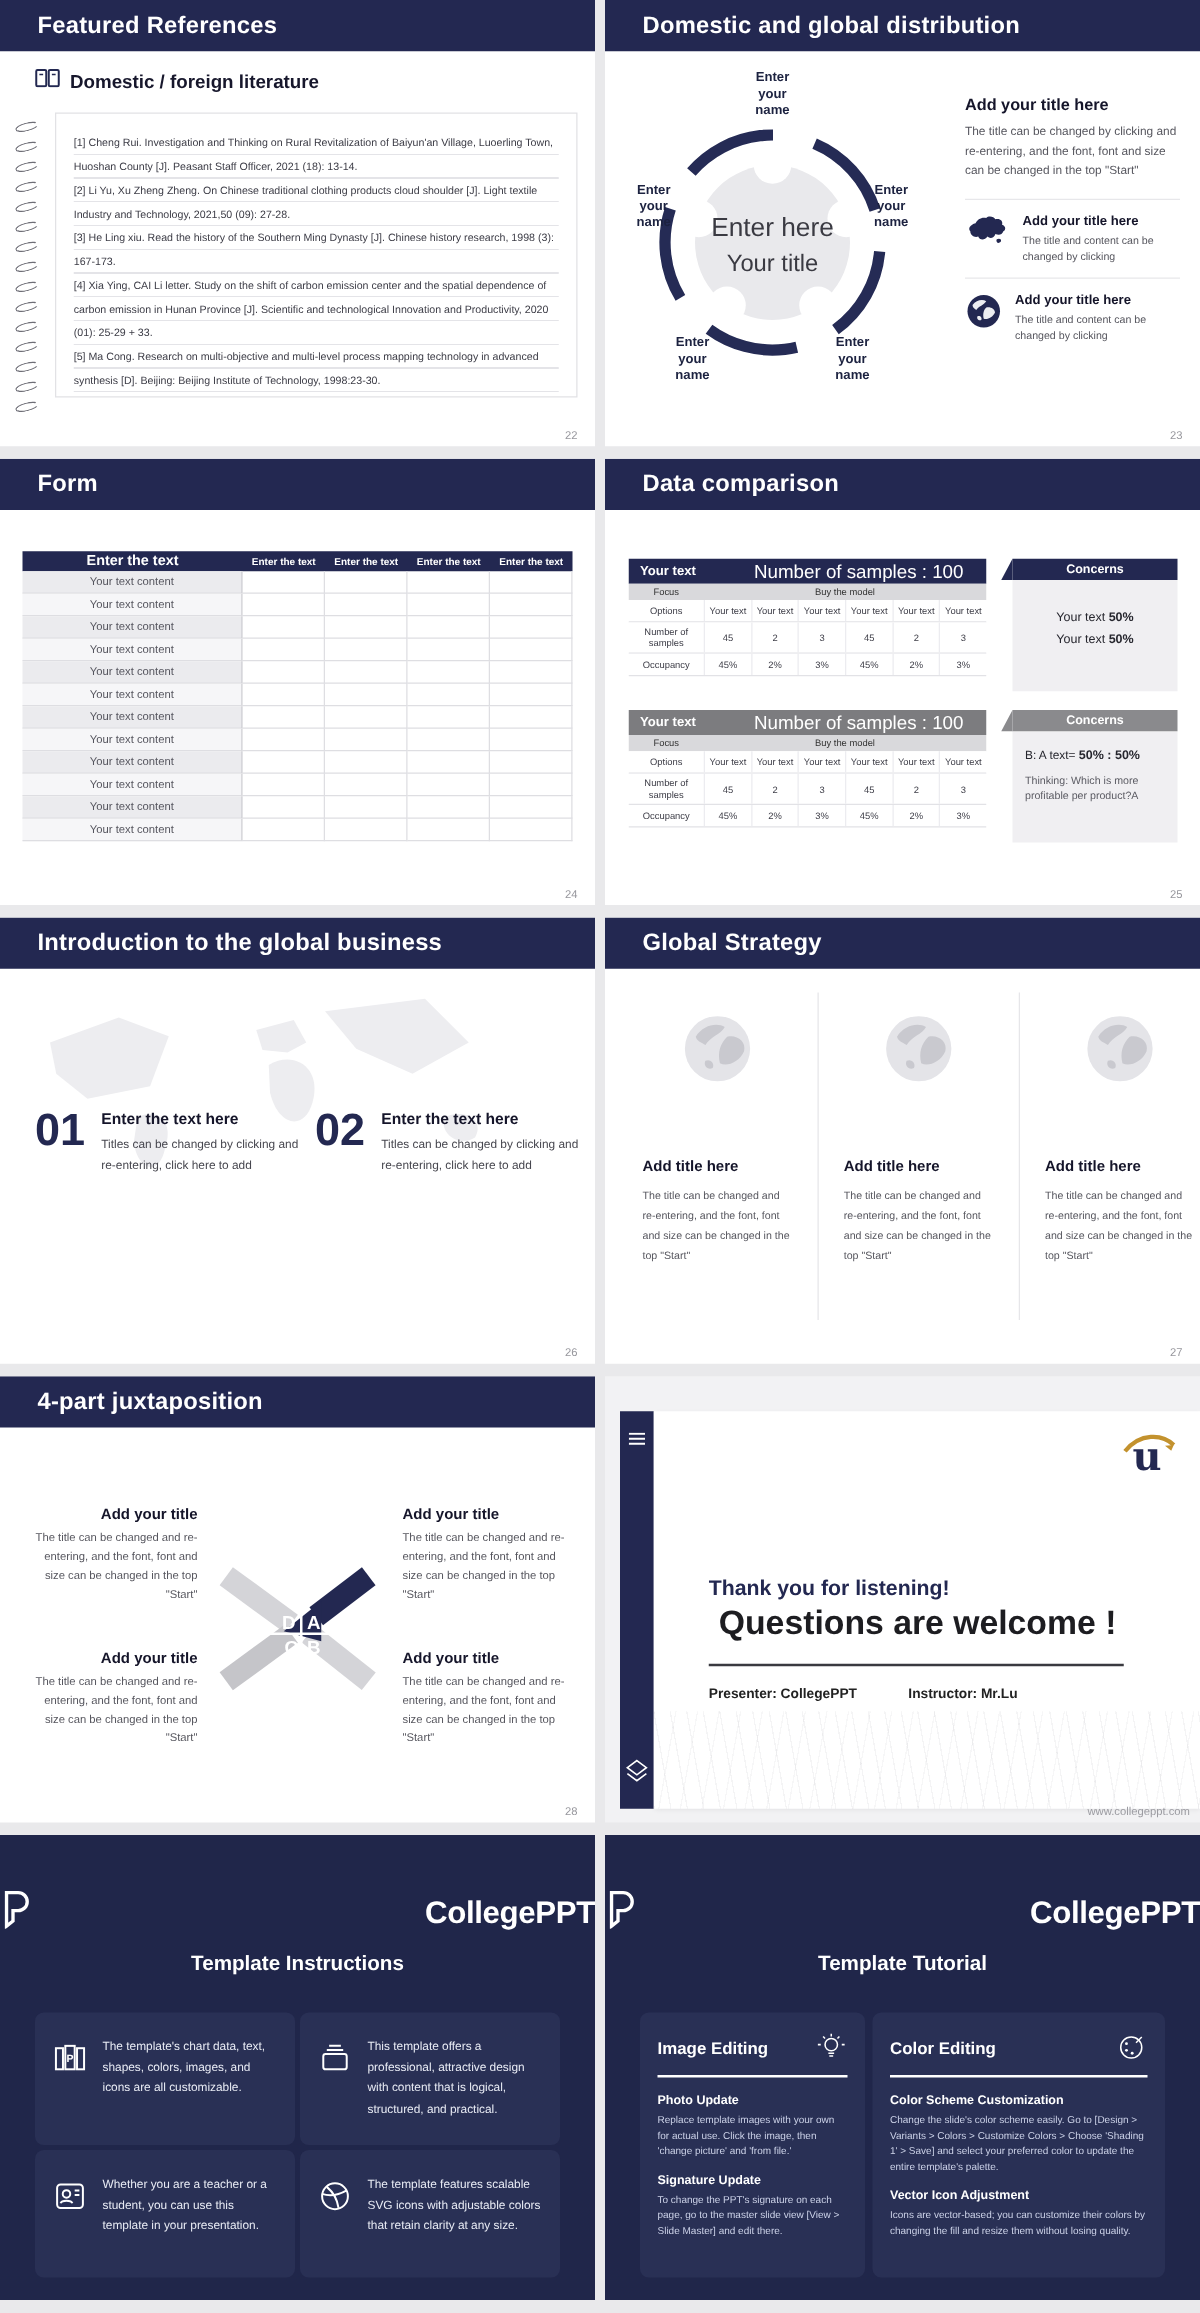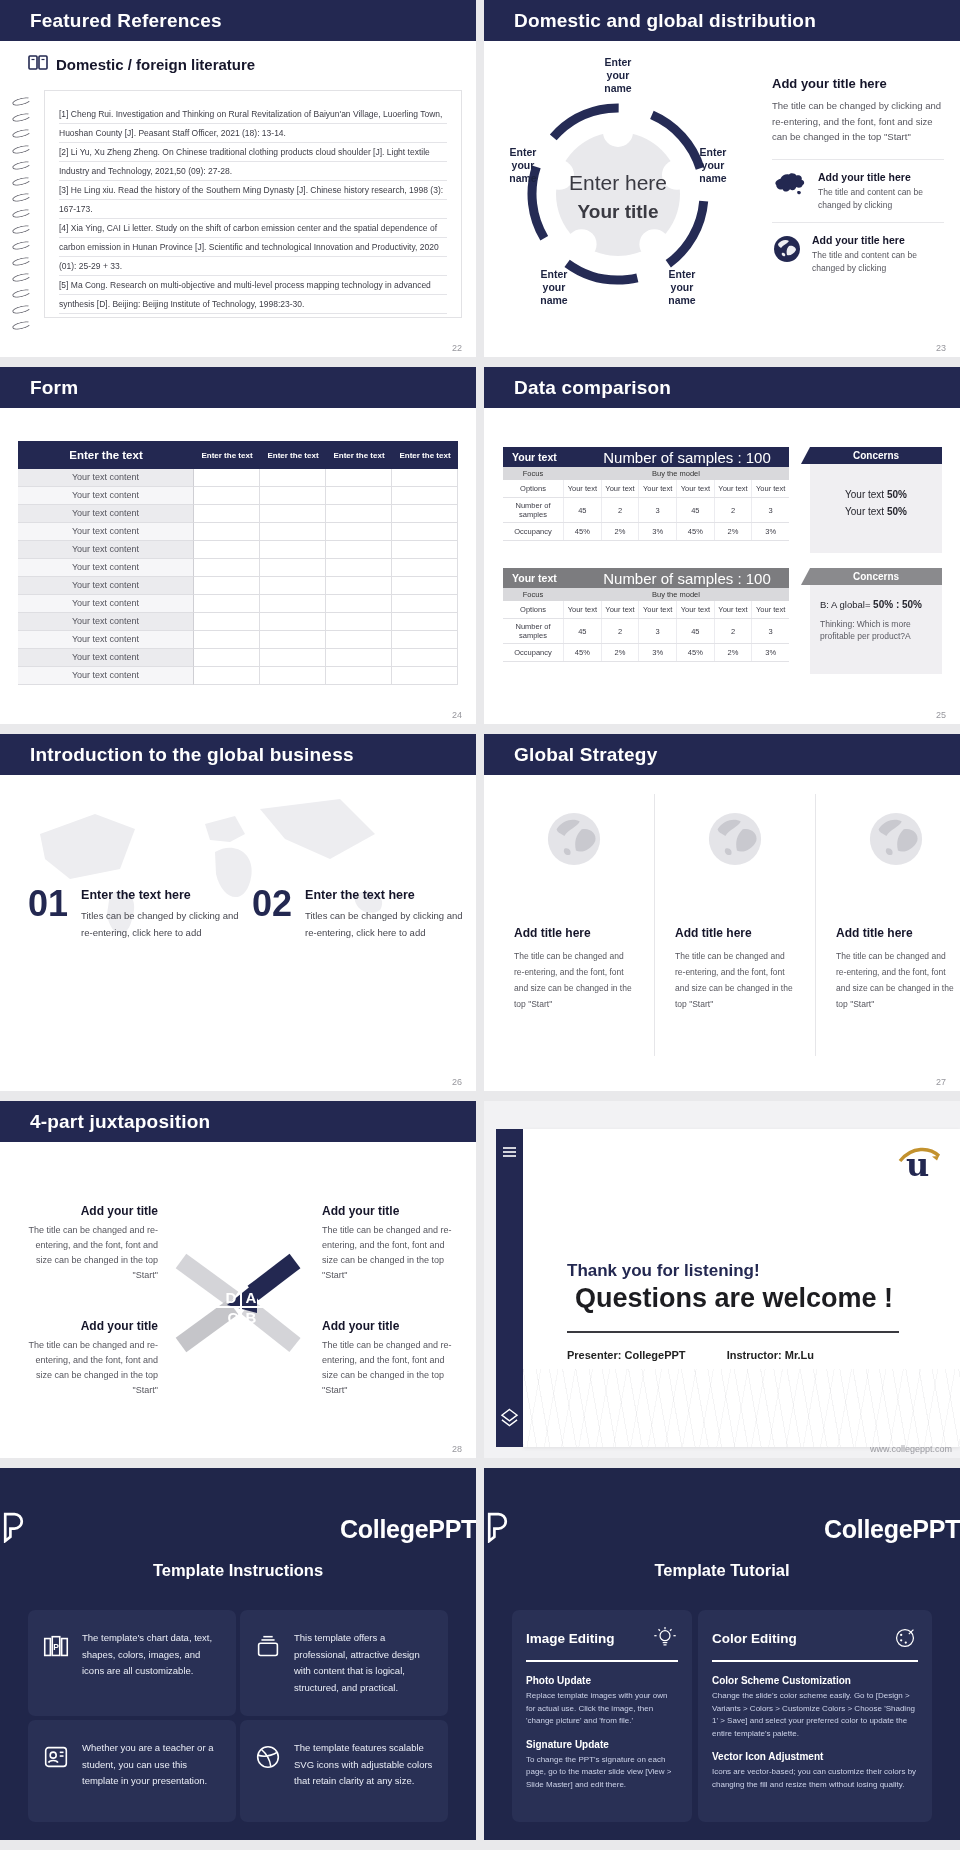--- a/index.html
+++ b/index.html
@@ -22,32 +22,32 @@
   .lit-lines { font-size:8.5px; color:#3c3c46; line-height:19px; min-height:199px;
                background:repeating-linear-gradient(to bottom, transparent 0, transparent 18px, #e4e4e8 18px, #e4e4e8 19px); }
   .ref { margin:0; }
 
   
   .diagram { position:absolute; left:4px; top:34px; width:290px; height:305px; }
   .ring-label { position:absolute; width:48px; text-align:center; font-weight:bold;
                 font-size:10.5px; line-height:13px; color:#1c2240; }
   .d-center { position:absolute; left:55px; top:134px; width:150px; text-align:center;
               color:#3a3a42; font-size:21px; line-height:29px; }
-  .d-center .t2 { font-size:19px;font-weight:bold; }
+  .d-center .t2 { font-size:19px; }
   .dist-right { position:absolute; left:288px; top:76px; width:172px; }
   .dr-title { font-size:13px; font-weight:bold; color:#15152a; }
   .dr-body { margin-top:7px; font-size:9.5px; line-height:15.5px; color:#56565e; }
   .d-item { display:flex; gap:10px; border-top:1px solid #e7e7ea; padding:11px 0 10px; align-items:flex-start; }
   .d-item .txt b { display:block; font-size:10.5px; color:#15152a; }
   .d-item .txt span { display:block; margin-top:3px; font-size:8.5px; line-height:13px; color:#56565e; }
   .d-items { margin-top:14px; }
 
   
   .ftable { position:absolute; left:18px; top:74px; width:440px; }
-  .fhead { display:flex; background:#232851; color:#fff; height:28px; align-items:center; }
+  .fhead { display:flex; background:#232851; color:#fff; height:16px; align-items:center; }
   .fhead .fh { flex:1; text-align:center; font-weight:bold; font-size:8px; }
   .fhead .fh:nth-of-type(1) { flex:none; width:176px; font-size:11.5px; }
   .frow { display:flex; height:18px; }
   .frow .fc { flex:1; border-bottom:1px solid #dedee2; border-right:1px solid #dedee2;
               font-size:9px; color:#55555e; text-align:center; line-height:17px; }
   .frow .fc.first { flex:none; width:176px; border-right:1px solid #cfcfd4; }
   .frow:nth-of-type(odd) .fc.first { background:#ebebee; }
   .frow:nth-of-type(even) .fc.first { background:#f6f6f8; }
 
   
@@ -452,21 +452,21 @@
             <div class="ccell">2%</div>
             <div class="ccell">3%</div>
           </div>
         </div>
     </div>
 
     <div class="concern gray" style="top:201px">
       <div class="c-head">Concerns</div>
       <div class="c-body">
         <div class="c-lead">
-          <span>B: A global= </span><b>50% : 50%</b>
+          <span>B: A text= </span><b>50% : 50%</b>
         </div>
         <div class="c-note">Thinking: Which is more profitable per product?A</div>
       </div>
     </div>
 
     <div class="pageno">25</div>
   </section>
 
   <section class="slide" style="left:0;top:734px">
     <div class="bar">Introduction to the global business</div>

